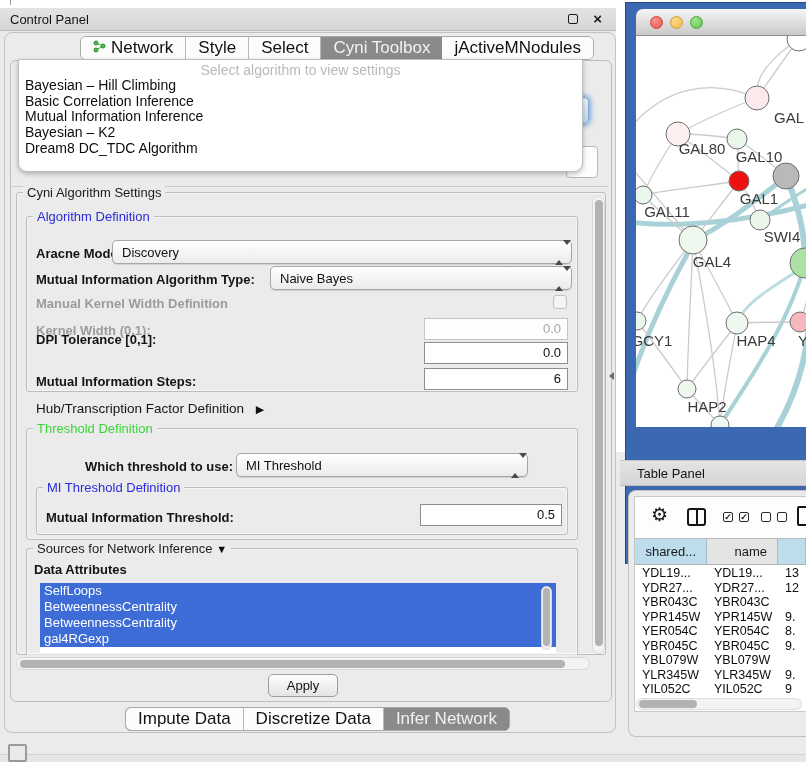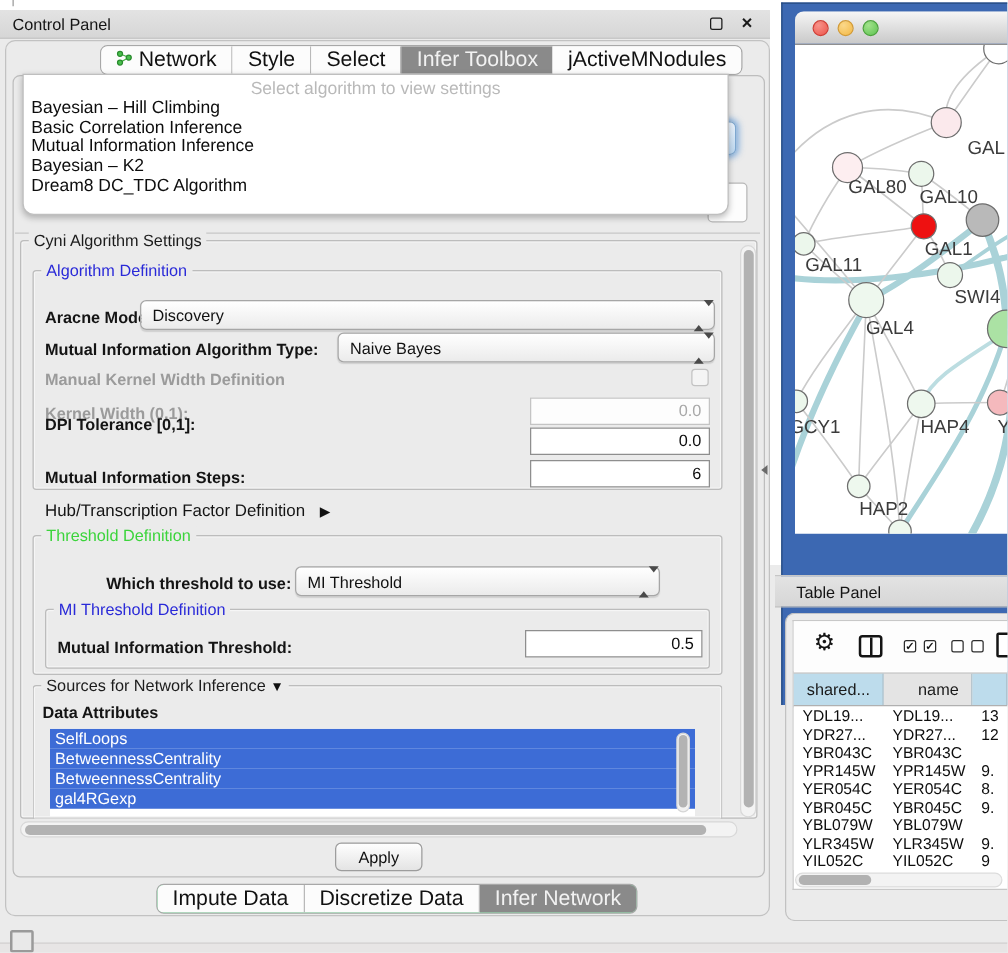--- a/index.html
+++ b/index.html
@@ -82,21 +82,21 @@
   
   #v-scroll { left:592px; top:196px; width:13px; height:458px; background:#f3f3f3; border:1px solid #d8d8d8; border-radius:7px; }
   #v-thumb { position:absolute; left:1.5px; top:3px; width:8px; height:446px; background:#b2b2b2; border-radius:5px; }
   #h-scroll { left:16px; top:657px; width:574px; height:13px; background:#f3f3f3; border:1px solid #d8d8d8; border-radius:7px; }
   #h-thumb { position:absolute; left:3px; top:1.5px; width:545px; height:8px; background:#b2b2b2; border-radius:5px; }
 
   
   #apply-btn { left:268px; top:674px; width:70px; height:23px; border:1px solid #9d9d9d; border-radius:5px; background:linear-gradient(#fefefe,#e4e4e4); font-size:13px; color:#111; display:flex; align-items:center; justify-content:center; }
 
   
-  #bottom-tabbar { left:125px; top:707px; height:24px; display:flex; background:#86efac; border:1px solid #a8a8a8; border-radius:6px; overflow:hidden; }
+  #bottom-tabbar { left:125px; top:707px; height:24px; display:flex; background:#0369a1; border:1px solid #a8a8a8; border-radius:6px; overflow:hidden; }
 
   
   #divider-arrow { left:609px; top:372px; width:0; height:0; border-top:4px solid transparent; border-bottom:4px solid transparent; border-right:5px solid #6a6a6a; }
 
   
   #right-white { left:616px; top:0; width:190px; height:452px; background:#ffffff; }
 
   #net-window { left:625px; top:2px; width:181px; height:562px; background:#3c68b2; border-top:1px solid #24497f; border-left:1px solid #24497f; }
   #net-titlebar { position:absolute; left:10px; top:6px; right:0; height:27px; background:linear-gradient(#f6f6f6,#c9c9c9); border-radius:7px 0 0 0; border-bottom:1px solid #8f8f8f; }
   .traffic { position:absolute; top:7px; width:13px; height:13px; border-radius:50%; }
@@ -162,21 +162,21 @@
     </span>
     <span>Network</span>
   </div>
   <div class="tab">
       <span>Style</span>
     </div>
   <div class="tab">
       <span>Select</span>
     </div>
   <div class="tab sel">
-      <span>Infer Toolbox</span>
+      <span>Cyni Toolbox</span>
     </div>
   <div class="tab">
       <span>jActiveMNodules</span>
     </div>
 </div>
 
 <div class="abs" id="cp-panel"></div>
 
 <div class="abs" id="frag-combo-btn"></div>
 <div class="abs" id="frag-box"></div>

